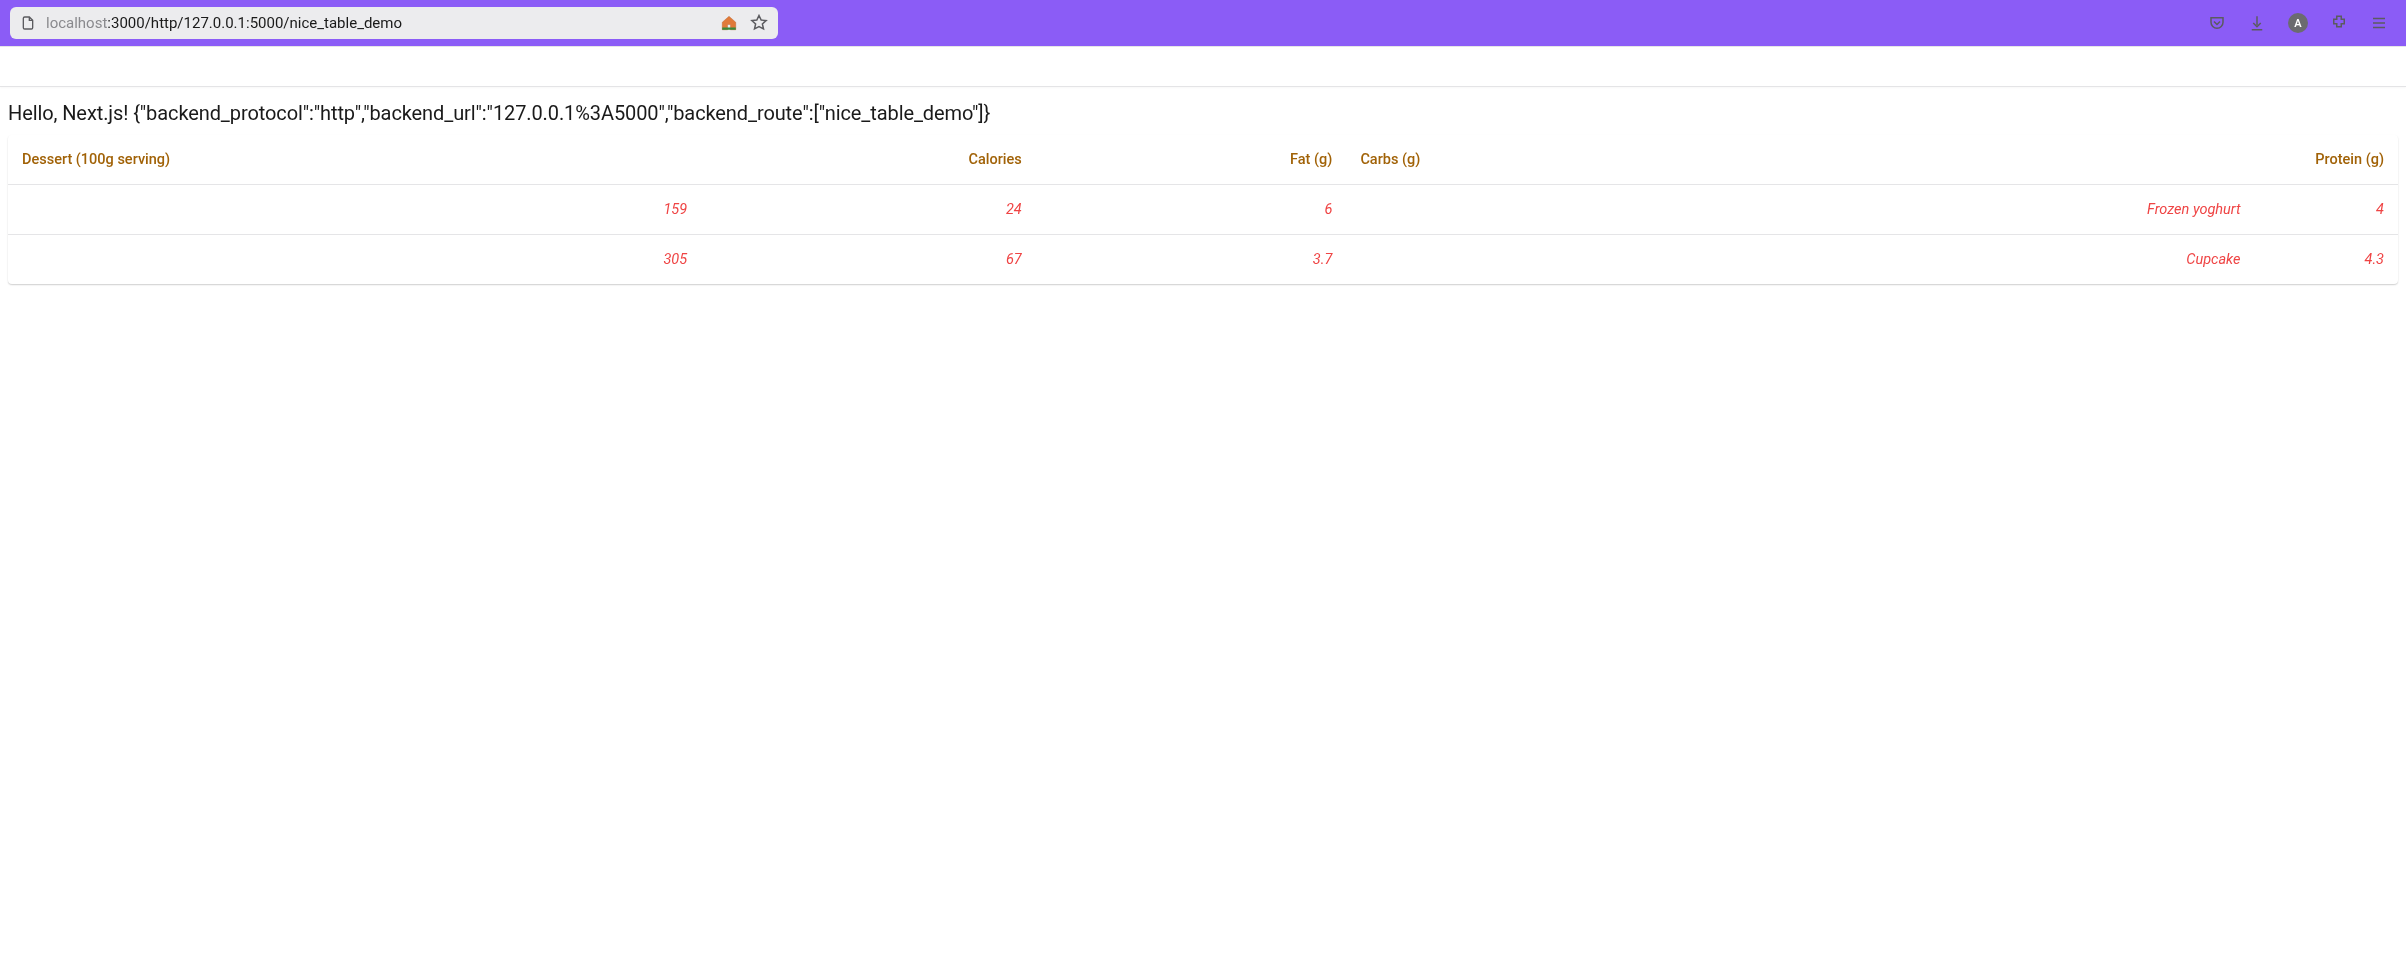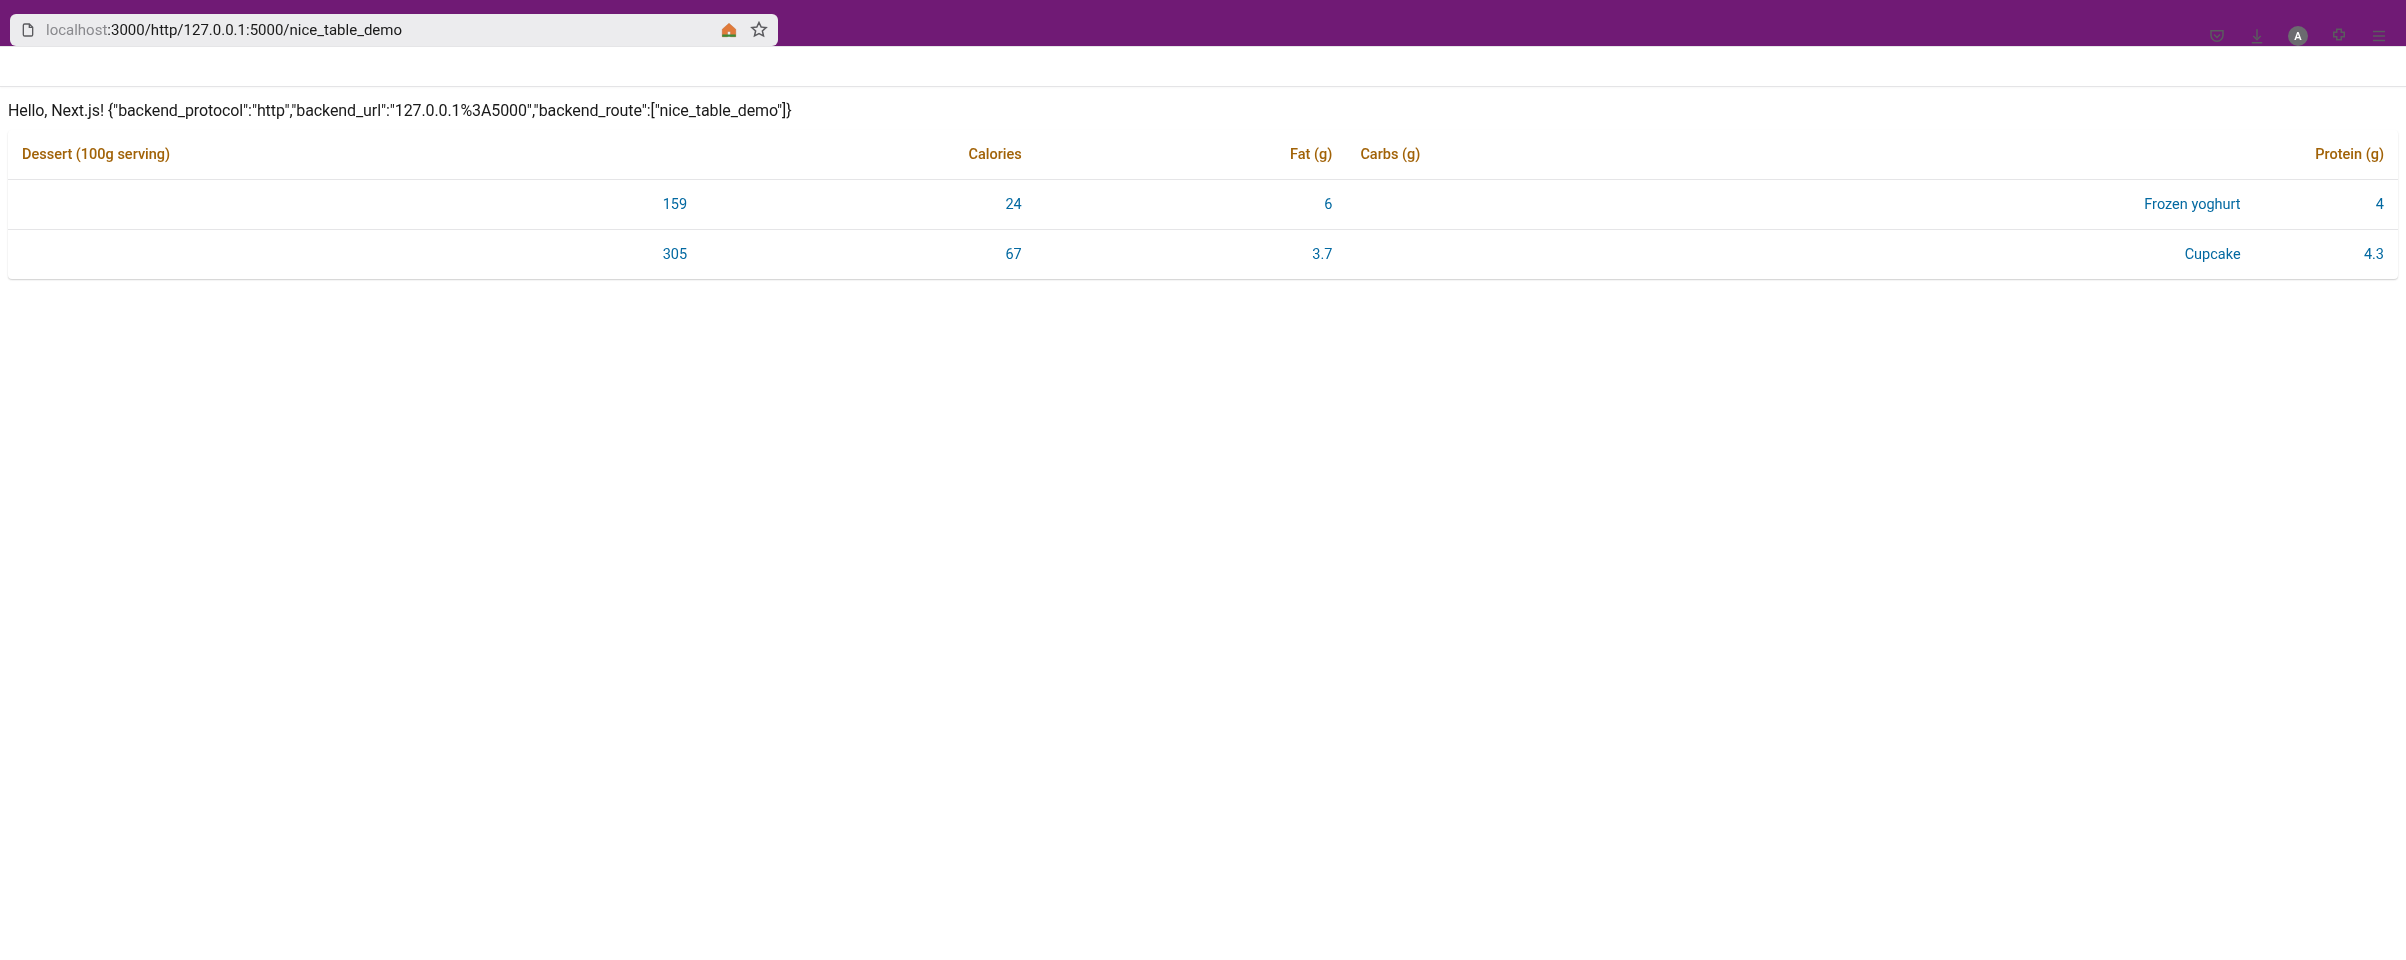--- a/index.html
+++ b/index.html
@@ -7,24 +7,24 @@
       padding: 0;
       box-sizing: border-box;
     }
     body {
       font-family: -apple-system, BlinkMacSystemFont, "Segoe UI", Roboto, Helvetica, Arial, sans-serif;
       background: #fff;
       color: #1a1a1a;
     }
     
     .browser-chrome {
-      background: #701a75;
+      background: #8b5cf6;
       height: 47px;
       display: flex;
-      align-items: flex-end;
+      align-items: center;
       padding: 0 10px;
       border-bottom: 1px solid #e5e5e7;
     }
     .url-bar-wrap {
       display: flex;
       align-items: center;
       background: #ececee;
       border-radius: 6px;
       padding: 4px 10px;
       height: 32px;
@@ -84,21 +84,21 @@
     
     .page-spacer {
       height: 40px;
       border-bottom: 1px solid #e4e4e6;
       box-shadow: 0 1px 2px rgba(0,0,0,0.03);
     }
     .page-content {
       padding: 14px 8px;
     }
     .greeting-line {
-      font-size: 16px;
+      font-size: 20px;
       color: #1a1a1a;
       margin-bottom: 10px;
       letter-spacing: -0.1px;
     }
     .paper {
       border-radius: 4px;
       box-shadow: 0 1px 2px rgba(0,0,0,0.12), 0 1px 1px rgba(0,0,0,0.08);
       overflow: hidden;
       background: #fff;
     }
@@ -115,21 +115,22 @@
     table.data-table th {
       font-weight: 500;
       color: #a16207;
       text-align: right;
     }
     table.data-table th.first-col {
       text-align: left;
     }
     table.data-table td {
       text-align: right;
-      color: #0369a1;
+      color: #ef4444;
+      font-style: italic;
     }
     table.data-table td.name-col {
       text-align: right;
     }
     table.data-table tbody tr:last-child td {
       border-bottom: none;
     }
     
     col.c1 { width: 29%; }
     col.c2 { width: 14%; }

